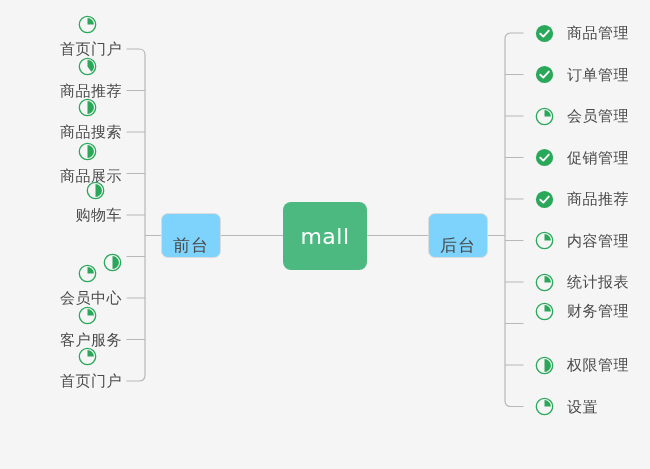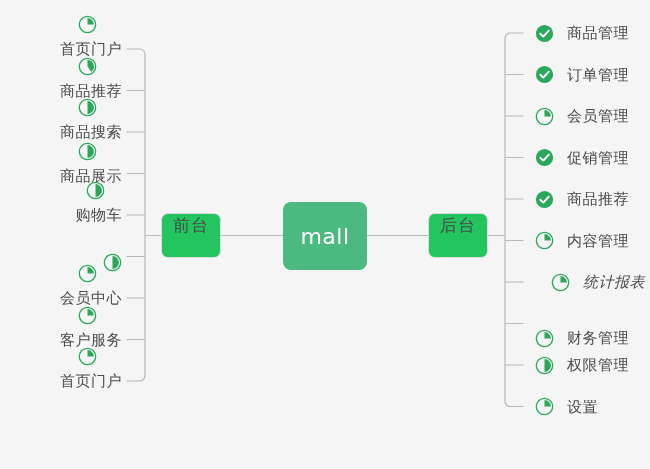--- a/index.html
+++ b/index.html
@@ -25,22 +25,22 @@
   }
   .leftcol .label{margin-left:7px;}
   .rightcol .label{margin-left:13px;}
 
   
   .ico{width:19px;height:19px;flex:0 0 19px;display:block;}
 
   
   .node{
     position:absolute;box-sizing:border-box;
-    display:flex;align-items:flex-start;justify-content:center;
-    background:#22c55e;border:1px solid #dcdcdc;border-radius:7px;
+    display:flex;align-items:flex-end;justify-content:center;
+    background:#7dd3fc;border:1px solid #dcdcdc;border-radius:7px;
     color:#4a4a4a;font-size:17px;letter-spacing:1px;
   }
   .root{
     position:absolute;box-sizing:border-box;
     display:flex;align-items:center;justify-content:center;
     background:#4cb981;border-radius:8px;border:none;
     color:#ffffff;font-size:22px;letter-spacing:.5px;
   }
 
   
@@ -186,30 +186,30 @@
       </div>
       <div class="row" style="top: 225.5px; left: 15px;">
         <span style="display: flex;">
           <svg class="ico" viewBox="0 0 19 19" xmlns="http://www.w3.org/2000/svg">
     <circle cx="9.5" cy="9.5" r="8.2" fill="none" stroke="#2aa85a" stroke-width="1.3"></circle>
     <path d="M 9.5 9.5 L 9.5 3.0999999999999996 A 6.4 6.4 0 0 1 15.90 9.50 Z" fill="#2aa85a"></path>
           </svg>
         </span>
         <span class="label">内容管理</span>
       </div>
-      <div class="row" style="top: 267px; left: 31px; font-style: italic;">
+      <div class="row" style="top: 267px; left: 15px;">
         <span style="display: flex;">
           <svg class="ico" viewBox="0 0 19 19" xmlns="http://www.w3.org/2000/svg">
     <circle cx="9.5" cy="9.5" r="8.2" fill="none" stroke="#2aa85a" stroke-width="1.3"></circle>
     <path d="M 9.5 9.5 L 9.5 3.0999999999999996 A 6.4 6.4 0 0 1 15.90 9.50 Z" fill="#2aa85a"></path>
           </svg>
         </span>
         <span class="label">统计报表</span>
       </div>
-      <div class="row" style="top: 323px; left: 15px;">
+      <div class="row" style="top: 296px; left: 15px;">
         <span style="display: flex;">
           <svg class="ico" viewBox="0 0 19 19" xmlns="http://www.w3.org/2000/svg">
     <circle cx="9.5" cy="9.5" r="8.2" fill="none" stroke="#2aa85a" stroke-width="1.3"></circle>
     <path d="M 9.5 9.5 L 9.5 3.0999999999999996 A 6.4 6.4 0 0 1 15.90 9.50 Z" fill="#2aa85a"></path>
           </svg>
         </span>
         <span class="label">财务管理</span>
       </div>
       <div class="row" style="top: 350px; left: 15px;">
         <span style="display: flex;">

